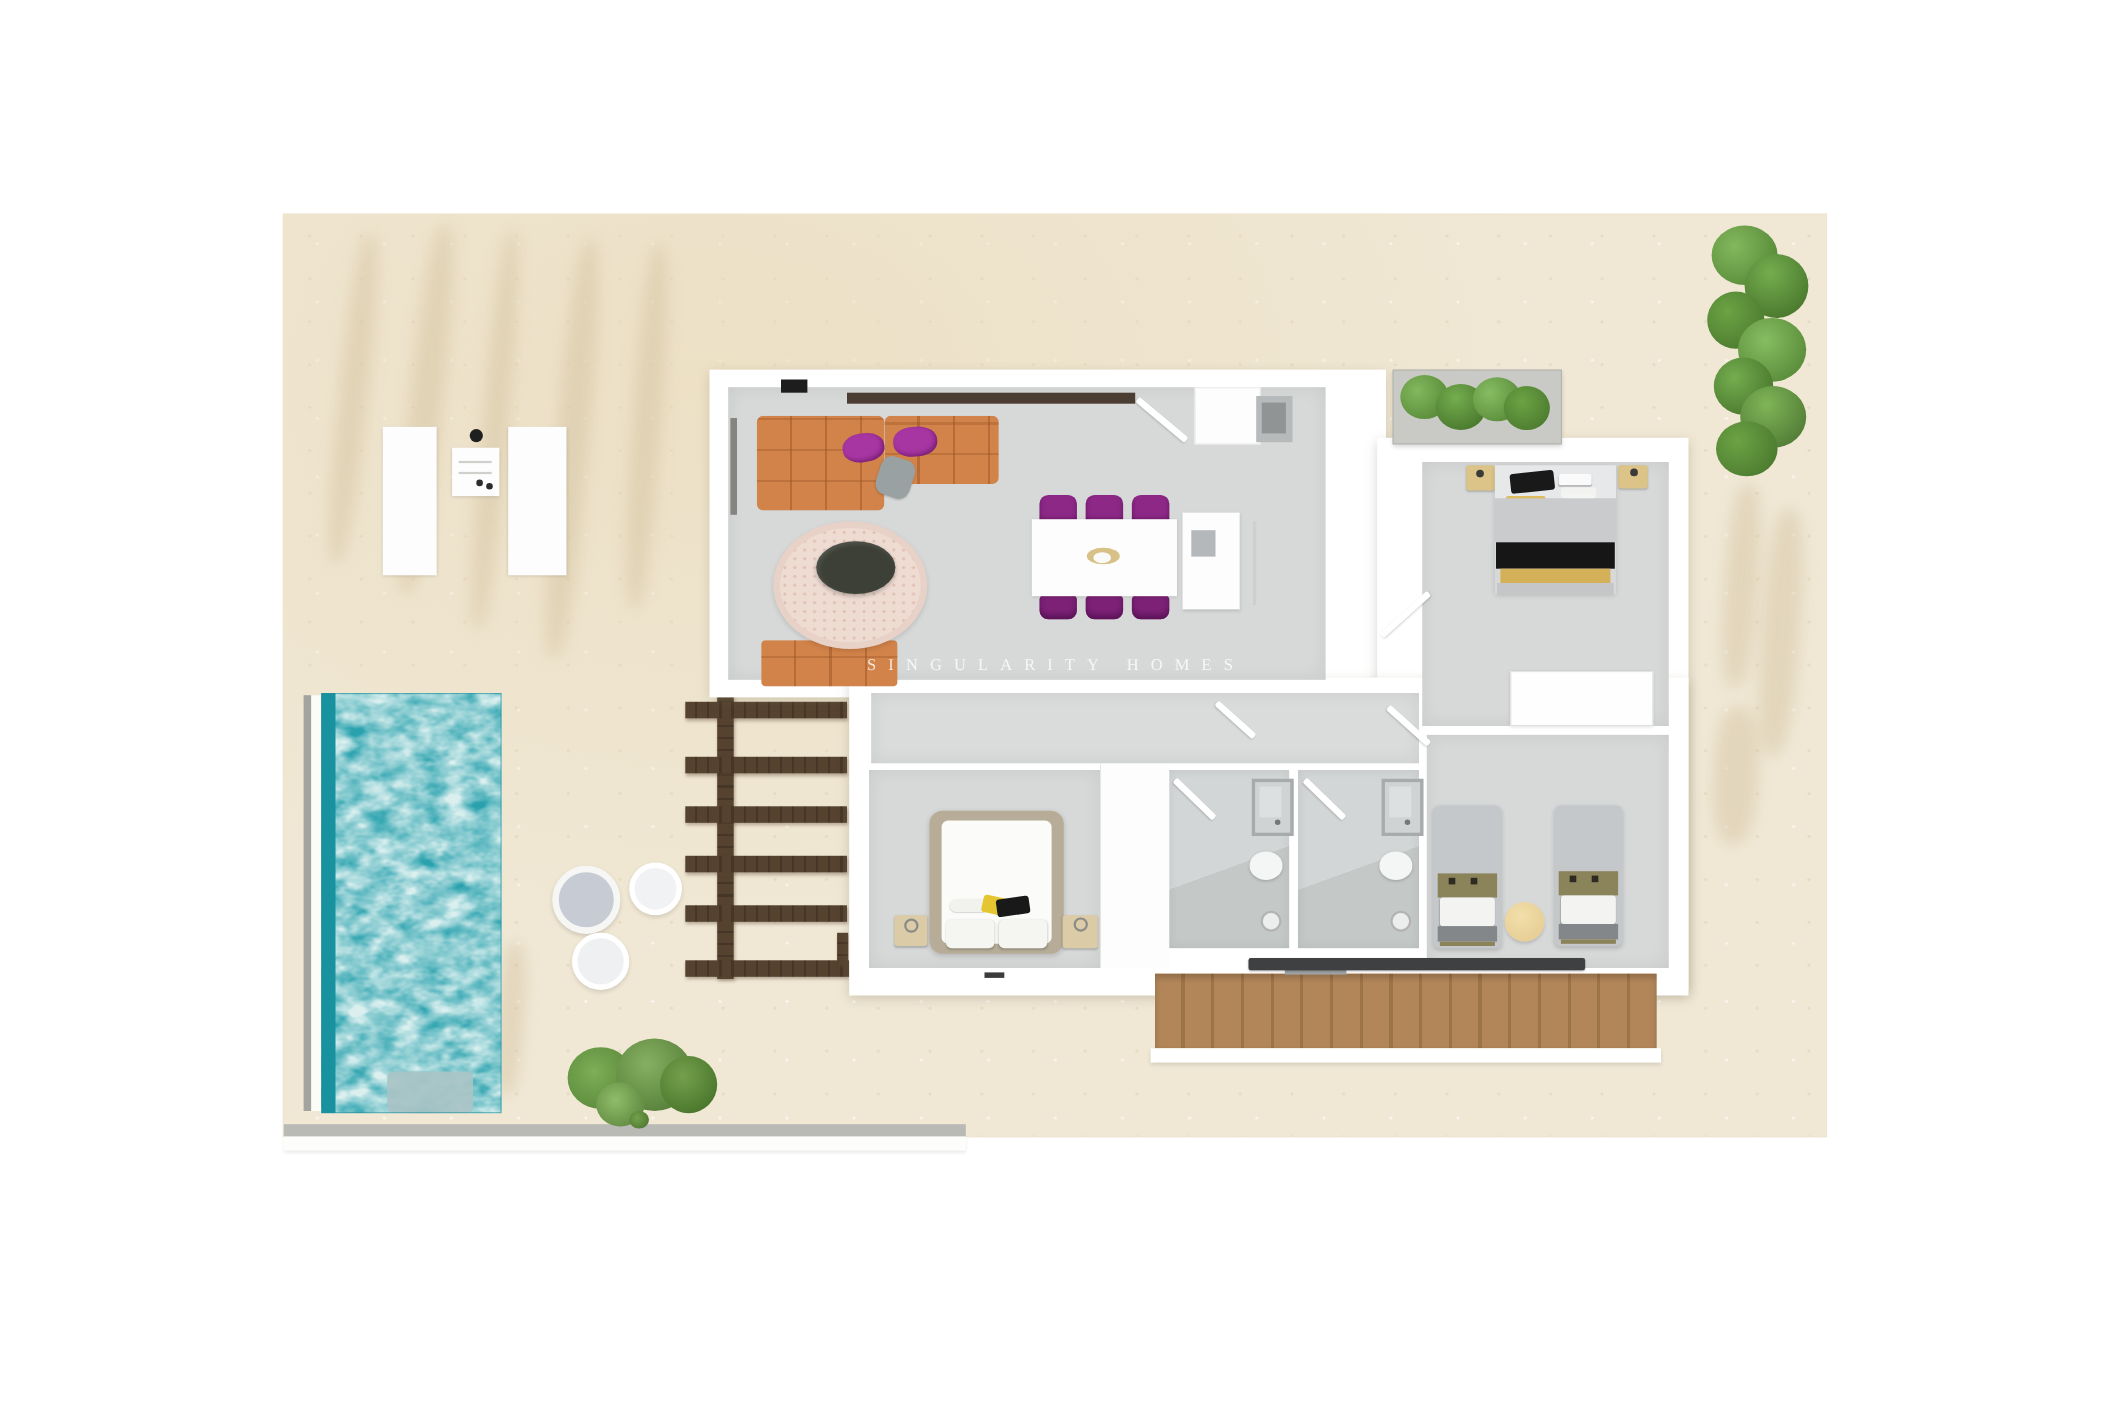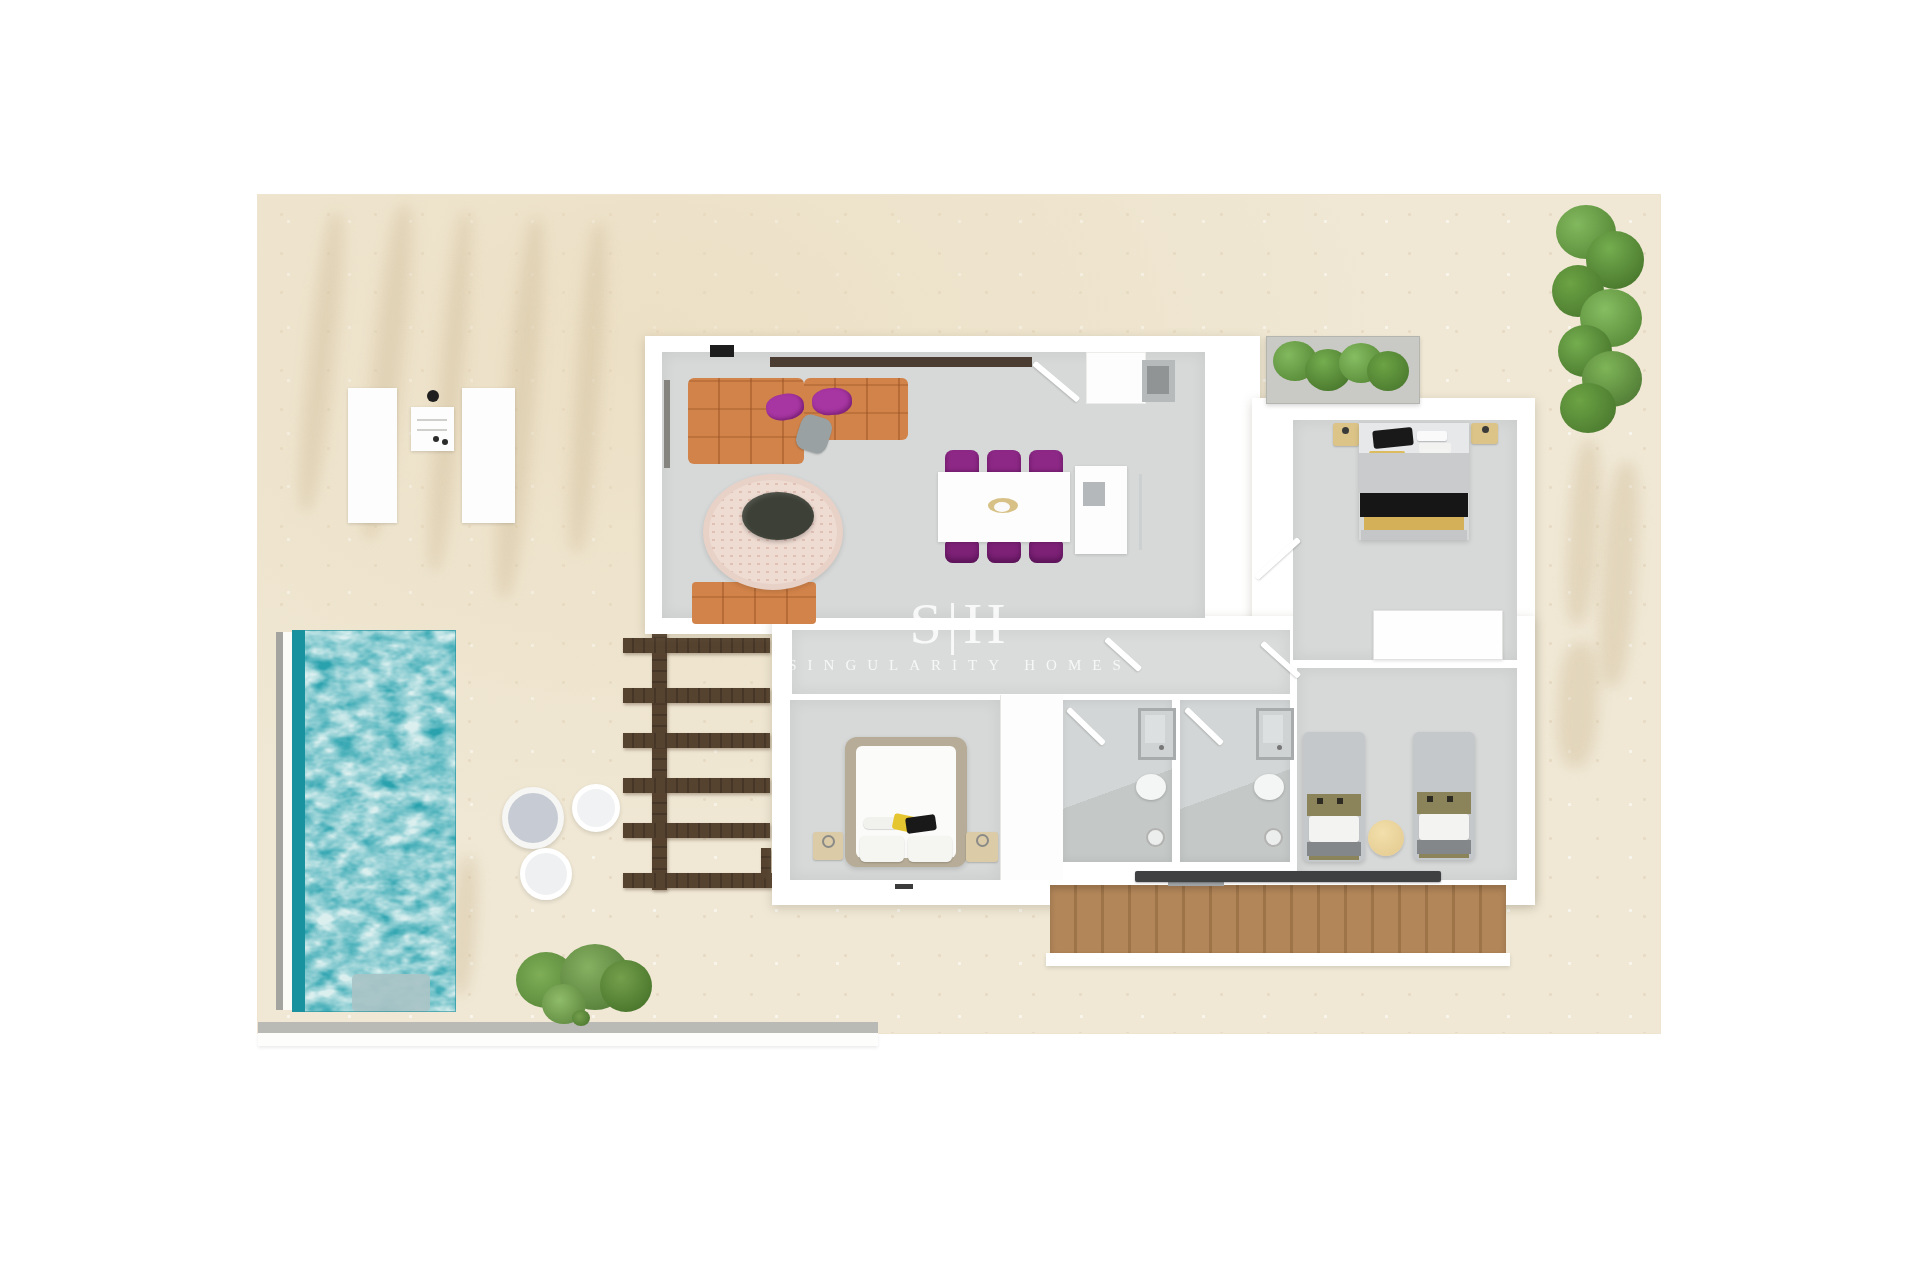--- a/index.html
+++ b/index.html
@@ -247,17 +247,16 @@
   </div>
   <div class="abs" style="left:516px;top:944px;width:140px;height:90px;">
     <div class="leaf" style="left:0px;top:8px;width:60px;height:56px;background:radial-gradient(circle at 40% 40%,#7fae57,#507f33);"></div>
     <div class="leaf" style="left:44px;top:0px;width:70px;height:66px;background:radial-gradient(circle at 40% 35%,#86b061,#4a7330);"></div>
     <div class="leaf" style="left:84px;top:16px;width:52px;height:52px;background:radial-gradient(circle at 40% 35%,#74a04c,#3f6b24);"></div>
     <div class="leaf" style="left:26px;top:40px;width:44px;height:40px;background:radial-gradient(circle at 40% 40%,#8fbc69,#557f37);"></div>
     <div class="leaf" style="left:56px;top:66px;width:18px;height:16px;background:radial-gradient(circle at 40% 40%,#74a04c,#44712a);"></div>
   </div>
 
   <div class="abs wm">
-    <div class="wm-logo">S|H</div>
     <div class="wm-sub">SINGULARITY HOMES</div>
   </div>
 
 </div>
 
 </body></html>

